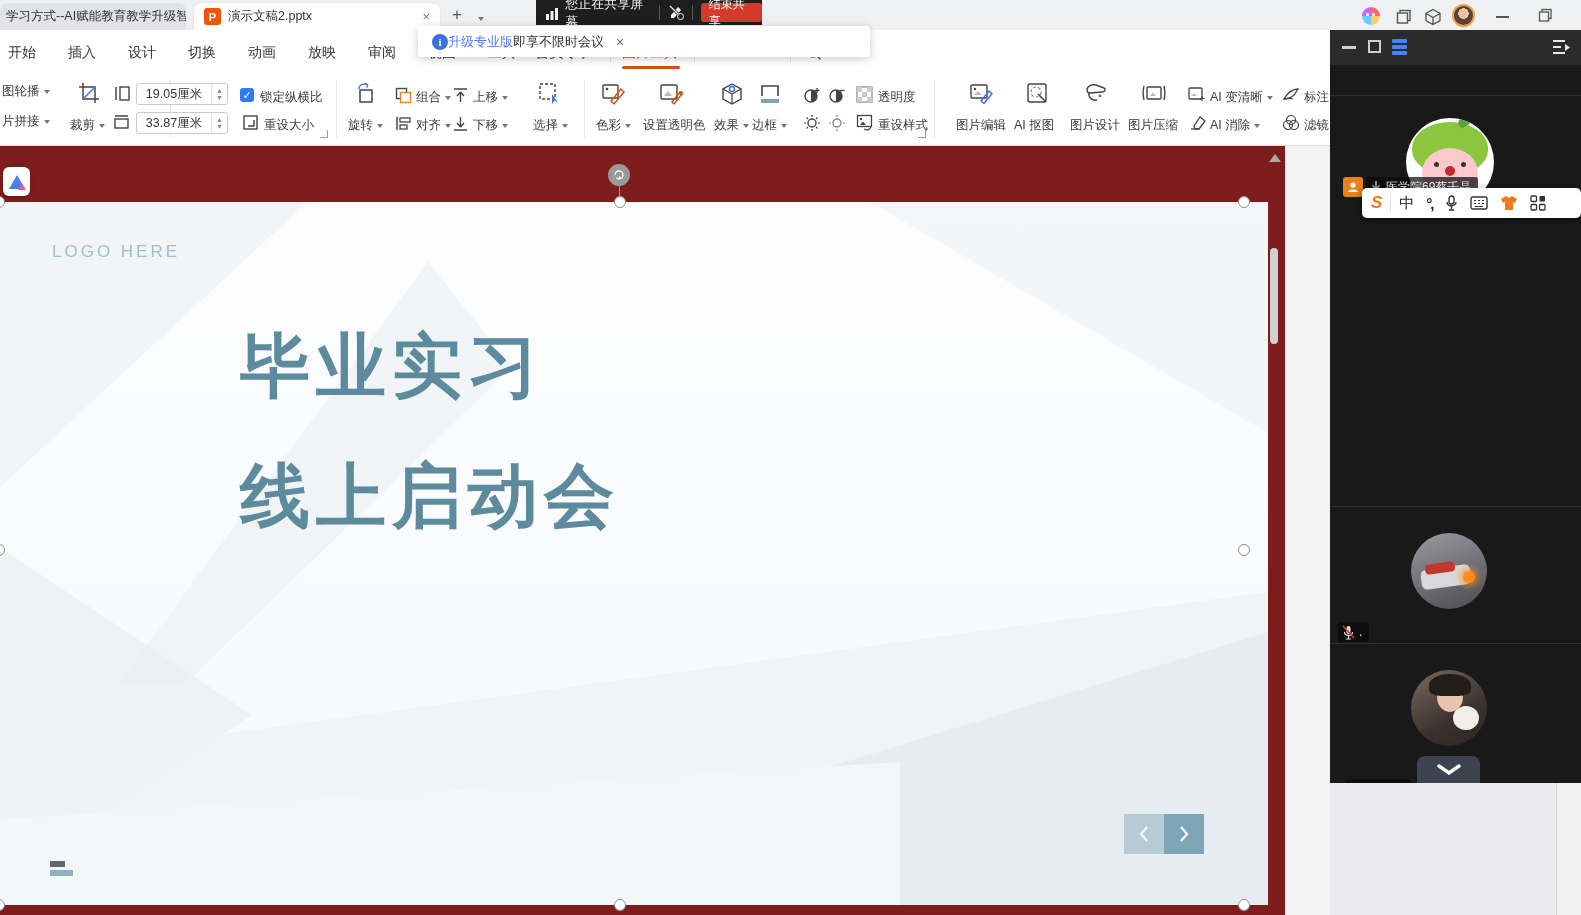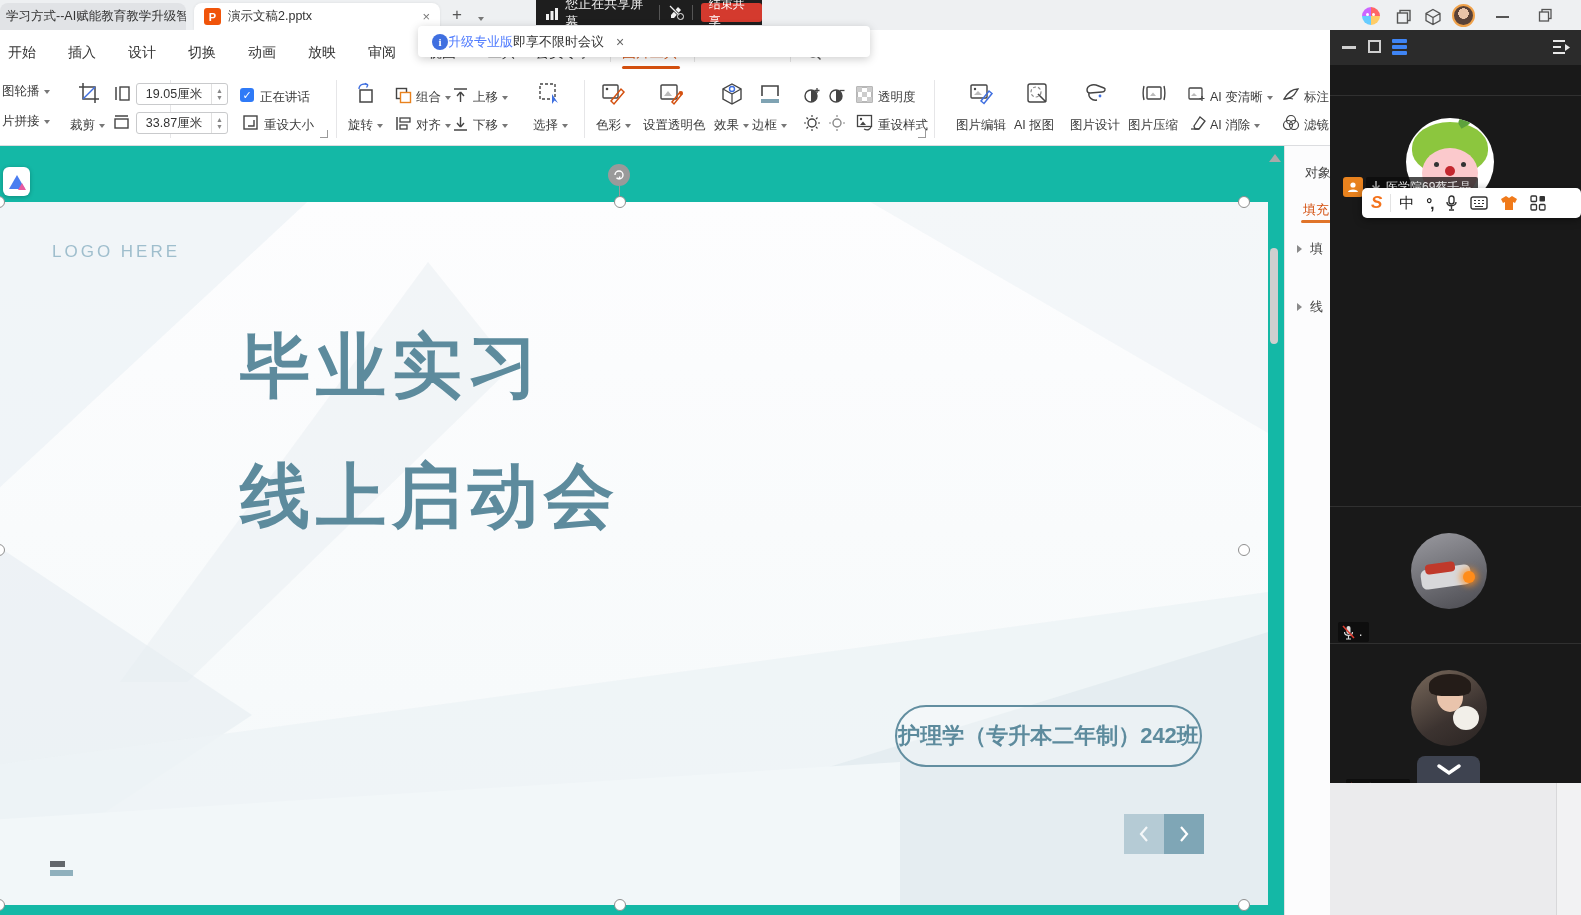--- a/index.html
+++ b/index.html
@@ -25,21 +25,21 @@
   .tlabel{font-size:12.5px;color:#3a3a3a;white-space:nowrap;}
   .caret{display:inline-block;width:0;height:0;border:3.5px solid transparent;border-top:4px solid #777;margin-left:4px;transform:translateY(2px);}
   .vdiv{width:1px;background:#e6e6e8;top:10px;height:58px;}
   .field{height:22px;width:92px;border:1px solid #c9cacc;border-radius:3px;background:#fff;display:flex;align-items:center;font-size:12.5px;color:#333;}
   .field .val{flex:1;text-align:center;}
   .spin{width:16px;height:100%;border-left:1px solid #e0e0e0;display:flex;flex-direction:column;align-items:center;justify-content:center;color:#888;font-size:7px;line-height:7px;}
   .cbx{width:14px;height:14px;background:#2f7af7;border-radius:3px;color:#fff;font-size:11px;line-height:14px;text-align:center;}
   .corner{width:8px;height:8px;border-right:1.5px solid #9a9a9a;border-bottom:1.5px solid #9a9a9a;}
   svg.ic{display:block;}
   
-  .canvas{left:0;top:146px;width:1285px;height:769px;background:#14b8a6;overflow:hidden;}
+  .canvas{left:0;top:146px;width:1285px;height:769px;background:#7f1d1d;overflow:hidden;}
   .slide{left:0;top:56px;width:1268px;height:703px;background:linear-gradient(180deg,#fdfdfe 0%,#f7fafb 70%,#f4f8fa 100%);overflow:hidden;}
   .poly{position:absolute;}
   .slide-title{font-weight:900;color:#5d8b9d;font-size:70px;letter-spacing:6px;white-space:nowrap;}
   .logo-here{font-size:17px;letter-spacing:3px;color:#9fbecd;font-weight:500;}
   .badge{border:2px solid #628ea0;border-radius:32px;color:#5d8b9d;font-weight:bold;font-size:22px;
     display:flex;align-items:center;justify-content:center;white-space:nowrap;background:rgba(255,255,255,.25);}
   .navbox{width:40px;height:40px;display:flex;align-items:center;justify-content:center;}
   .handle{width:12px;height:12px;border-radius:50%;background:#fff;border:1.5px solid #8f8f8f;}
   
   .rpanel{left:1284px;top:146px;width:46px;height:769px;background:#fcfcfd;border-left:1px solid #e2e2e4;}
@@ -156,21 +156,21 @@
         <line x1="1" y1="1" x2="14" y2="1" stroke="#444" stroke-width="1.5"></line>
       </svg>
     <div class="abs field" style="left:136px;top:42px;">
       <span class="val">33.87厘米</span>
         <span class="spin">
           <span>▲</span>
           <span>▼</span>
         </span>
     </div>
     <div class="abs cbx" style="left:240px;top:18px;">✓</div>
-    <span class="abs tlabel" style="left:260px;top:19px;">正在讲话</span>
+    <span class="abs tlabel" style="left:260px;top:19px;">锁定纵横比</span>
     <svg class="abs ic" style="left:242px;top:44px;" width="17" height="17">
         <rect x="2" y="2" width="13" height="13" fill="none" stroke="#444" stroke-width="1.4"></rect>
         <path d="M6 12 12 12 12 6" fill="none" stroke="#444" stroke-width="1.4"></path>
       </svg>
     <span class="abs tlabel" style="left:264px;top:47px;">重设大小</span>
     <div class="abs corner" style="left:320px;top:60px;"></div>
     <div class="abs vdiv" style="left:336px;"></div>
 
     <svg class="abs ic" style="left:355px;top:12px;" width="22" height="22">
         <rect x="5" y="8" width="12" height="12" fill="none" stroke="#444" stroke-width="1.5"></rect>
@@ -318,21 +318,20 @@
       <div class="poly" style="left:120px;top:60px;width:560px;height:420px;background:#e9eff2;clip-path:polygon(0 100%,55% 0,70% 25%,12% 100%);opacity:.55;"></div>
       <div class="poly" style="left:-60px;top:260px;width:520px;height:460px;background:#e6edf1;clip-path:polygon(0 10%,60% 55%,0 100%);opacity:.6;"></div>
       <div class="poly" style="left:700px;top:0;width:568px;height:330px;background:#eff4f6;clip-path:polygon(100% 0,100% 70%,30% 0);opacity:.7;"></div>
       <div class="poly" style="left:0;top:390px;width:1268px;height:313px;background:#edf3f6;clip-path:polygon(0 55%,100% 0,100% 100%,0 100%);opacity:.85;"></div>
       <div class="poly" style="left:380px;top:430px;width:888px;height:273px;background:#e3ecf0;clip-path:polygon(100% 0,100% 100%,0 100%);opacity:.9;"></div>
       <div class="poly" style="left:0;top:560px;width:900px;height:143px;background:#f2f7f9;clip-path:polygon(0 40%,100% 0,100% 100%,0 100%);"></div>
 
       <div class="abs logo-here" style="left:52px;top:40px;">LOGO HERE</div>
       <div class="abs slide-title" style="left:240px;top:248px;">线上启动会</div>
       <div class="abs slide-title" style="left:240px;top:118px;">毕业实习</div>
-      <div class="abs badge" style="left:895px;top:503px;width:307px;height:62px;">护理学（专升本二年制）242班</div>
 
       <div class="abs" style="left:50px;top:659px;width:15px;height:6px;background:#63676c;"></div>
       <div class="abs" style="left:50px;top:668px;width:23px;height:6px;background:#8fb0bd;"></div>
 
       <div class="abs navbox" style="left:1124px;top:612px;background:#b5cbd5;">
         <svg width="14" height="18">
             <path d="M10 2 4 9 10 16" fill="none" stroke="rgba(255,255,255,.85)" stroke-width="2.2"></path>
           </svg>
       </div>
       <div class="abs navbox" style="left:1164px;top:612px;background:#7fa6b6;">
@@ -354,27 +353,20 @@
     <div class="abs handle" style="left:614px;top:753px;"></div>
     <div class="abs handle" style="left:1238px;top:753px;"></div>
     <div class="abs handle" style="left:-7px;top:50px;"></div>
     <div class="abs handle" style="left:-7px;top:398px;"></div>
     <div class="abs handle" style="left:-7px;top:753px;"></div>
   </div>
 
   <div class="abs" style="left:1269px;top:152px;width:0;height:0;border:6px solid transparent;border-bottom:8px solid #a9a9a9;transform:translateY(-4px);"></div>
   <div class="abs" style="left:1270px;top:248px;width:8px;height:96px;background:#cfcfcf;border-radius:4px;"></div>
 
-  <div class="abs rpanel">
-    <span class="abs rp-text" style="left:20px;top:18px;">对象</span>
-    <span class="abs rp-text" style="left:18px;top:55px;color:#d4500f;">填充</span>
-    <div class="abs" style="left:16px;top:74px;width:30px;height:3px;background:#e0742a;border-radius:2px;"></div>
-    <span class="abs rp-text" style="left:12px;top:94px;"><span class="rp-caret"></span><span>填</span></span>
-    <span class="abs rp-text" style="left:12px;top:152px;"><span class="rp-caret"></span><span>线</span></span>
-  </div>
 
   <div class="abs meeting">
     <div class="abs m-head">
       <div class="abs" style="left:12px;top:16px;width:14px;height:3px;background:#cfcfcf;"></div>
       <div class="abs" style="left:38px;top:10px;width:13px;height:13px;border:2px solid #cfcfcf;"></div>
       <div class="abs" style="left:62px;top:9px;">
         <div style="width:15px;height:4px;background:#3f85f5;border-radius:1px;margin-bottom:2px;"></div>
         <div style="width:15px;height:4px;background:#3f85f5;border-radius:1px;margin-bottom:2px;"></div>
         <div style="width:15px;height:4px;background:#3f85f5;border-radius:1px;"></div>
       </div>

